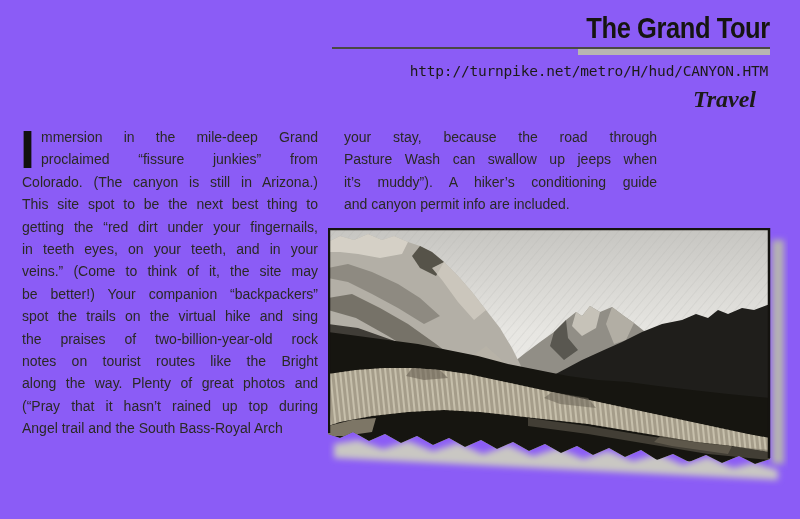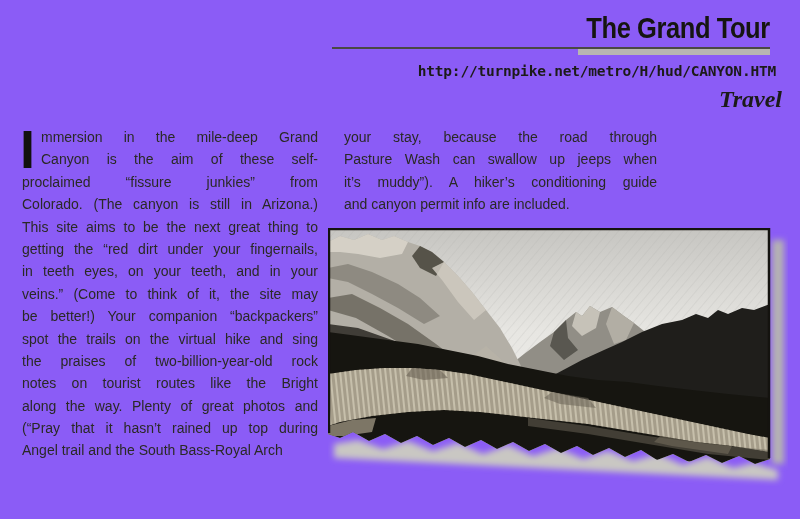--- a/index.html
+++ b/index.html
@@ -5,23 +5,23 @@
   html,body{margin:0;padding:0;background:#f6f5f2;}
   .page{position:relative;width:800px;height:519px;background:#8b5cf6;overflow:hidden;
         font-family:"Liberation Sans",sans-serif;}
 
   
   .title{position:absolute;top:11px;right:30px;margin:0;font-size:30px;line-height:33px;
          font-weight:700;color:#161511;letter-spacing:-.5px;white-space:nowrap;
          transform:scaleX(.85);transform-origin:100% 50%;}
   .rule-bar{position:absolute;left:578px;top:47px;width:192px;height:8px;background:#b8b6b2;}
   .rule-thin{position:absolute;left:332px;top:47px;width:438px;height:2px;background:#4a4944;}
-  .url{position:absolute;top:63px;right:24px;font-family:"DejaVu Sans Mono",monospace;
-       font-weight:700;font-size:14.5px;color:#1c1b18;letter-spacing:-.2px;white-space:nowrap;}
-  .category{position:absolute;top:86px;right:18px;font-family:"Liberation Serif",serif;
+  .url{position:absolute;top:63px;right:32px;font-family:"DejaVu Sans Mono",monospace;
+       font-weight:400;font-size:14.5px;color:#1c1b18;letter-spacing:-.2px;white-space:nowrap;}
+  .category{position:absolute;top:86px;right:44px;font-family:"Liberation Serif",serif;
             font-style:italic;font-weight:700;font-size:24px;color:#1c1b18;}
 
   
   .column{position:absolute;top:126px;color:#2a2925;font-size:14px;line-height:22.4px;}
   .column.left{left:22px;width:296px;}
   .column.right{left:344px;width:313px;}
   .jline{text-align:justify;text-align-last:justify;height:22.4px;overflow:hidden;}
   .no-justify-last .jline:last-child{text-align-last:left;}
   .dropcap{float:left;width:13px;height:42px;margin:2px 6px 0 0;text-indent:-2px;
            font:700 54px/42px "Liberation Sans",sans-serif;color:#12110e;}
@@ -41,24 +41,23 @@
     <div class="rule-thin"></div>
     <div class="url">http://turnpike.net/metro/H/hud/CANYON.HTM</div>
     <div class="category">Travel</div>
   </header>
 
   <main>
     <div class="column left">
       <span class="dropcap">I</span>
       <div class="lines no-justify-last">
           <div class="jline">mmersion in the mile-deep Grand</div>
-          <div class="jline">Canyon is the aim of these self-</div>
           <div class="jline">proclaimed “fissure junkies” from</div>
           <div class="jline">Colorado. (The canyon is still in Arizona.)</div>
-          <div class="jline">This site aims to be the next great thing to</div>
+          <div class="jline">This site spot to be the next best thing to</div>
           <div class="jline">getting the “red dirt under your fingernails,</div>
           <div class="jline">in teeth eyes, on your teeth, and in your</div>
           <div class="jline">veins.” (Come to think of it, the site may</div>
           <div class="jline">be better!) Your companion “backpackers”</div>
           <div class="jline">spot the trails on the virtual hike and sing</div>
           <div class="jline">the praises of two-billion-year-old rock</div>
           <div class="jline">notes on tourist routes like the Bright</div>
           <div class="jline">along the way. Plenty of great photos and</div>
           <div class="jline">(“Pray that it hasn’t rained up top during</div>
           <div class="jline">Angel trail and the South Bass-Royal Arch</div>

